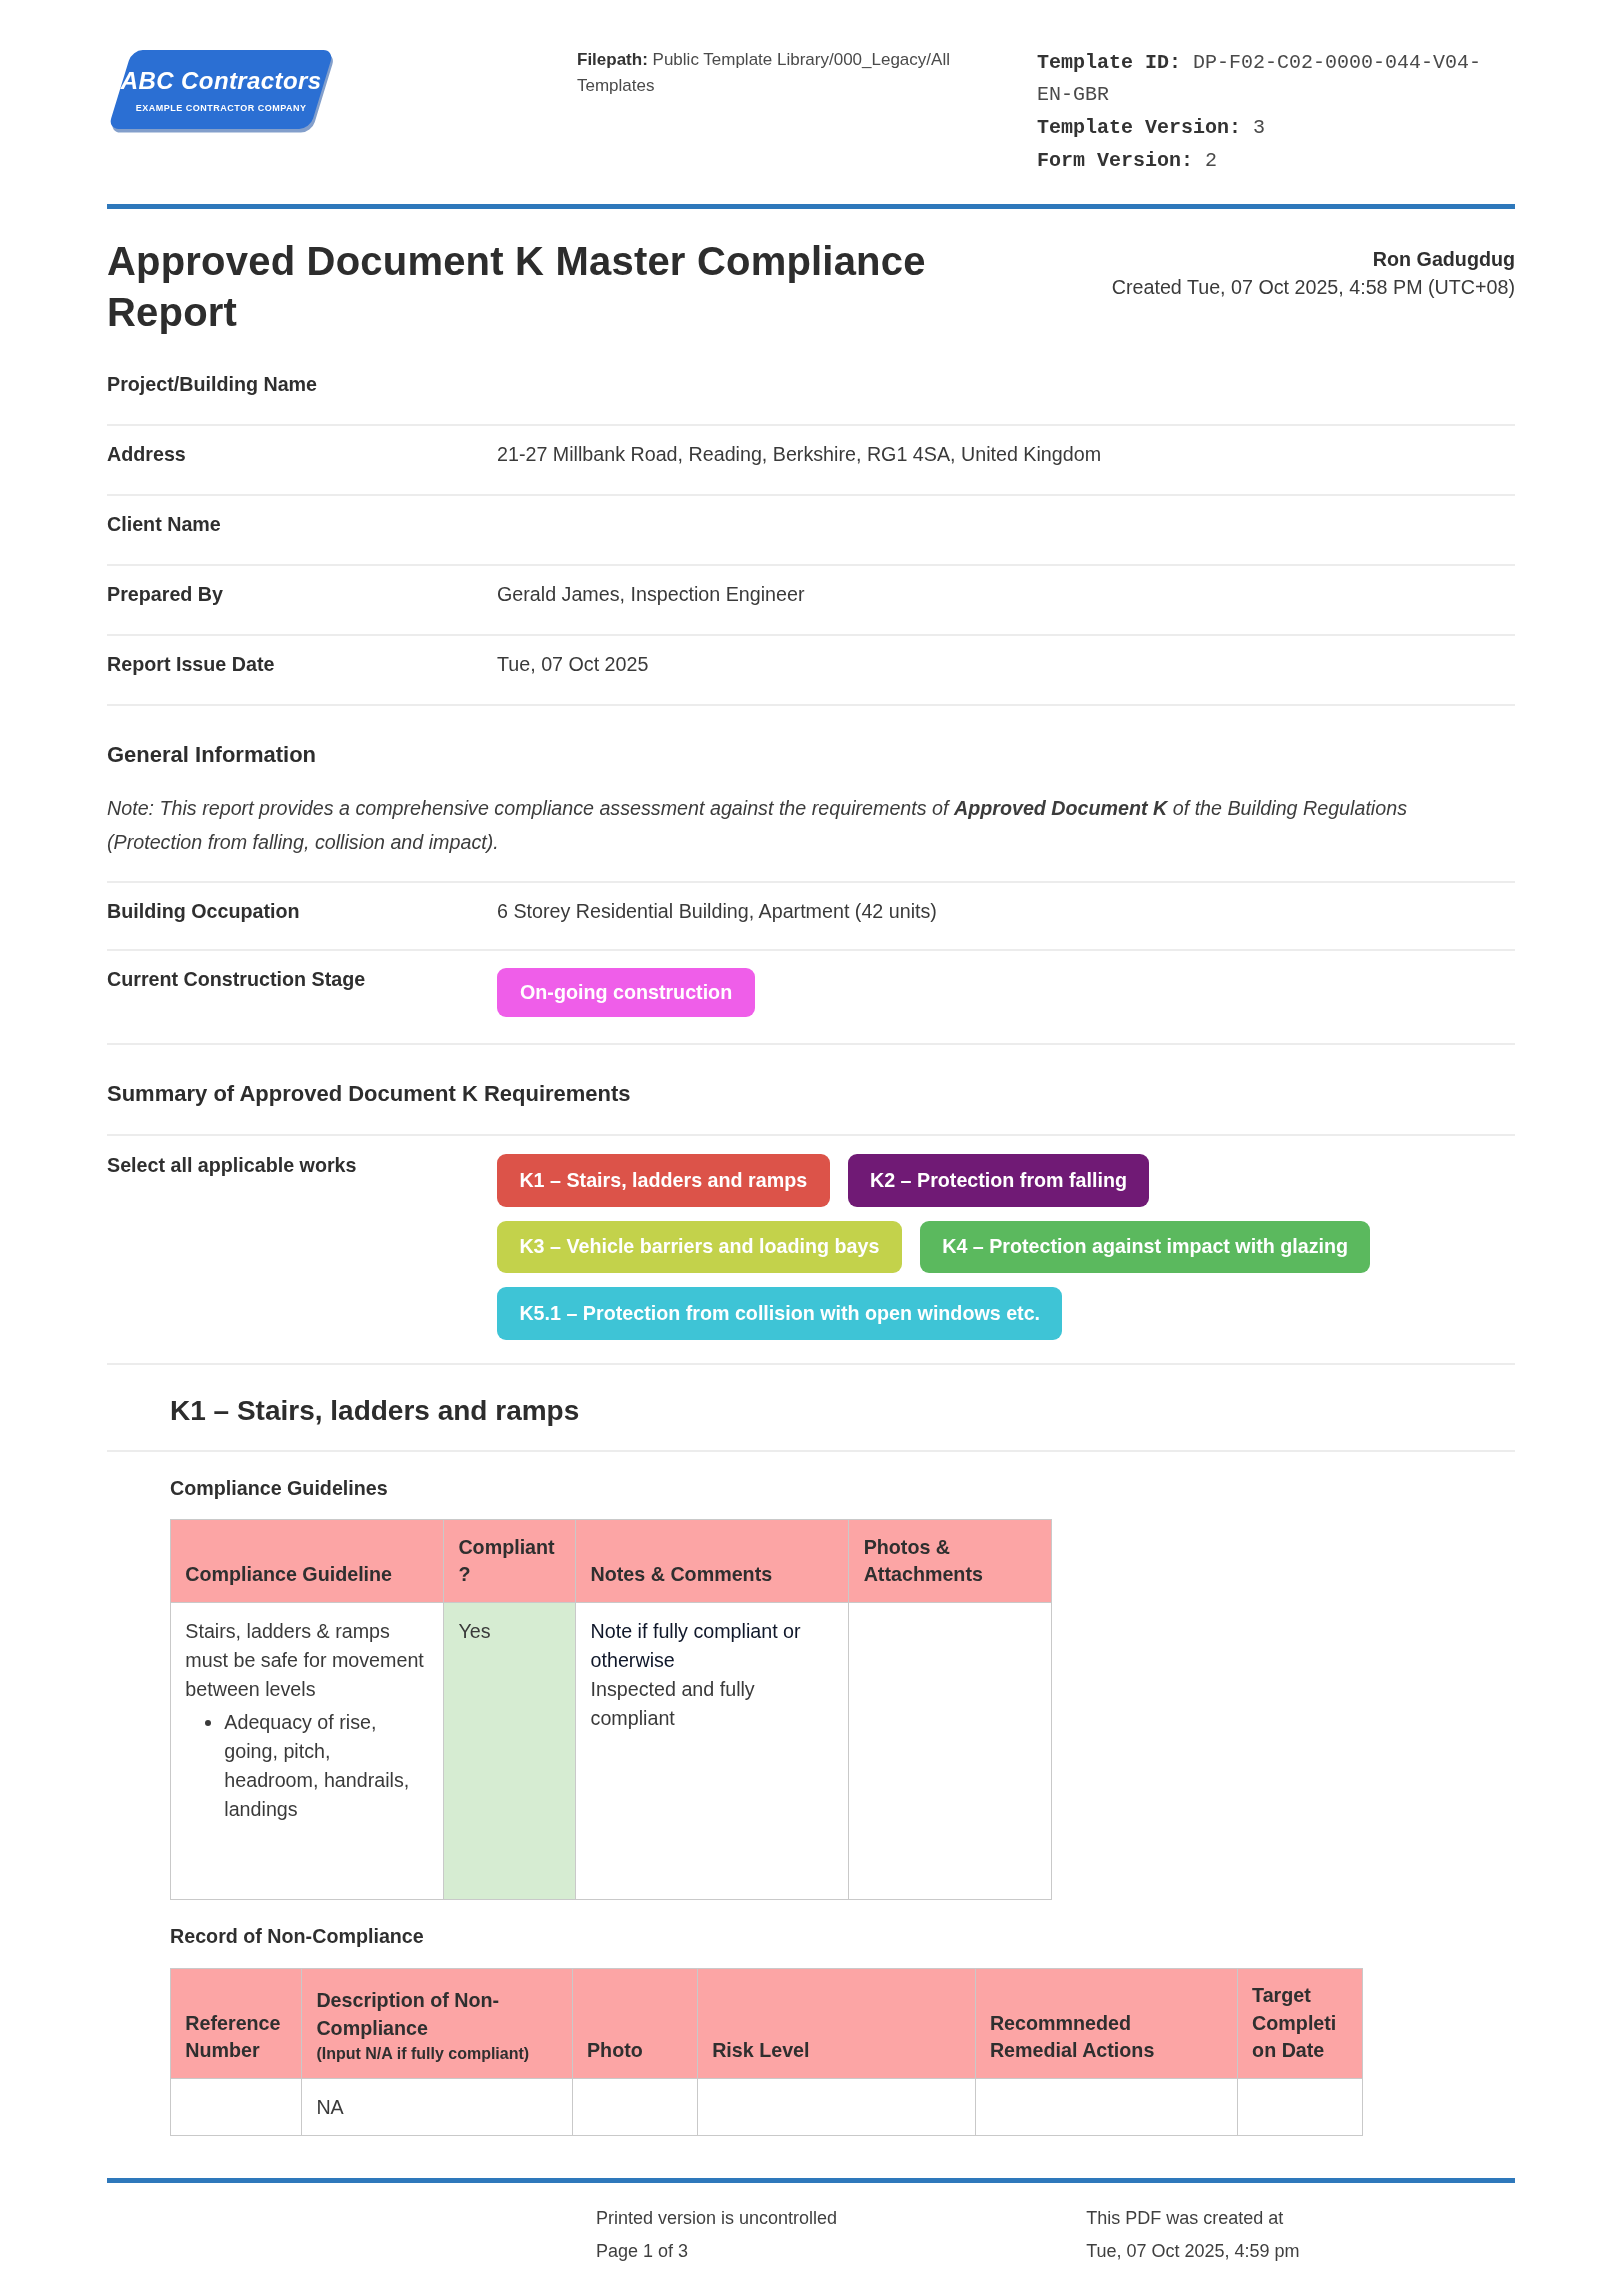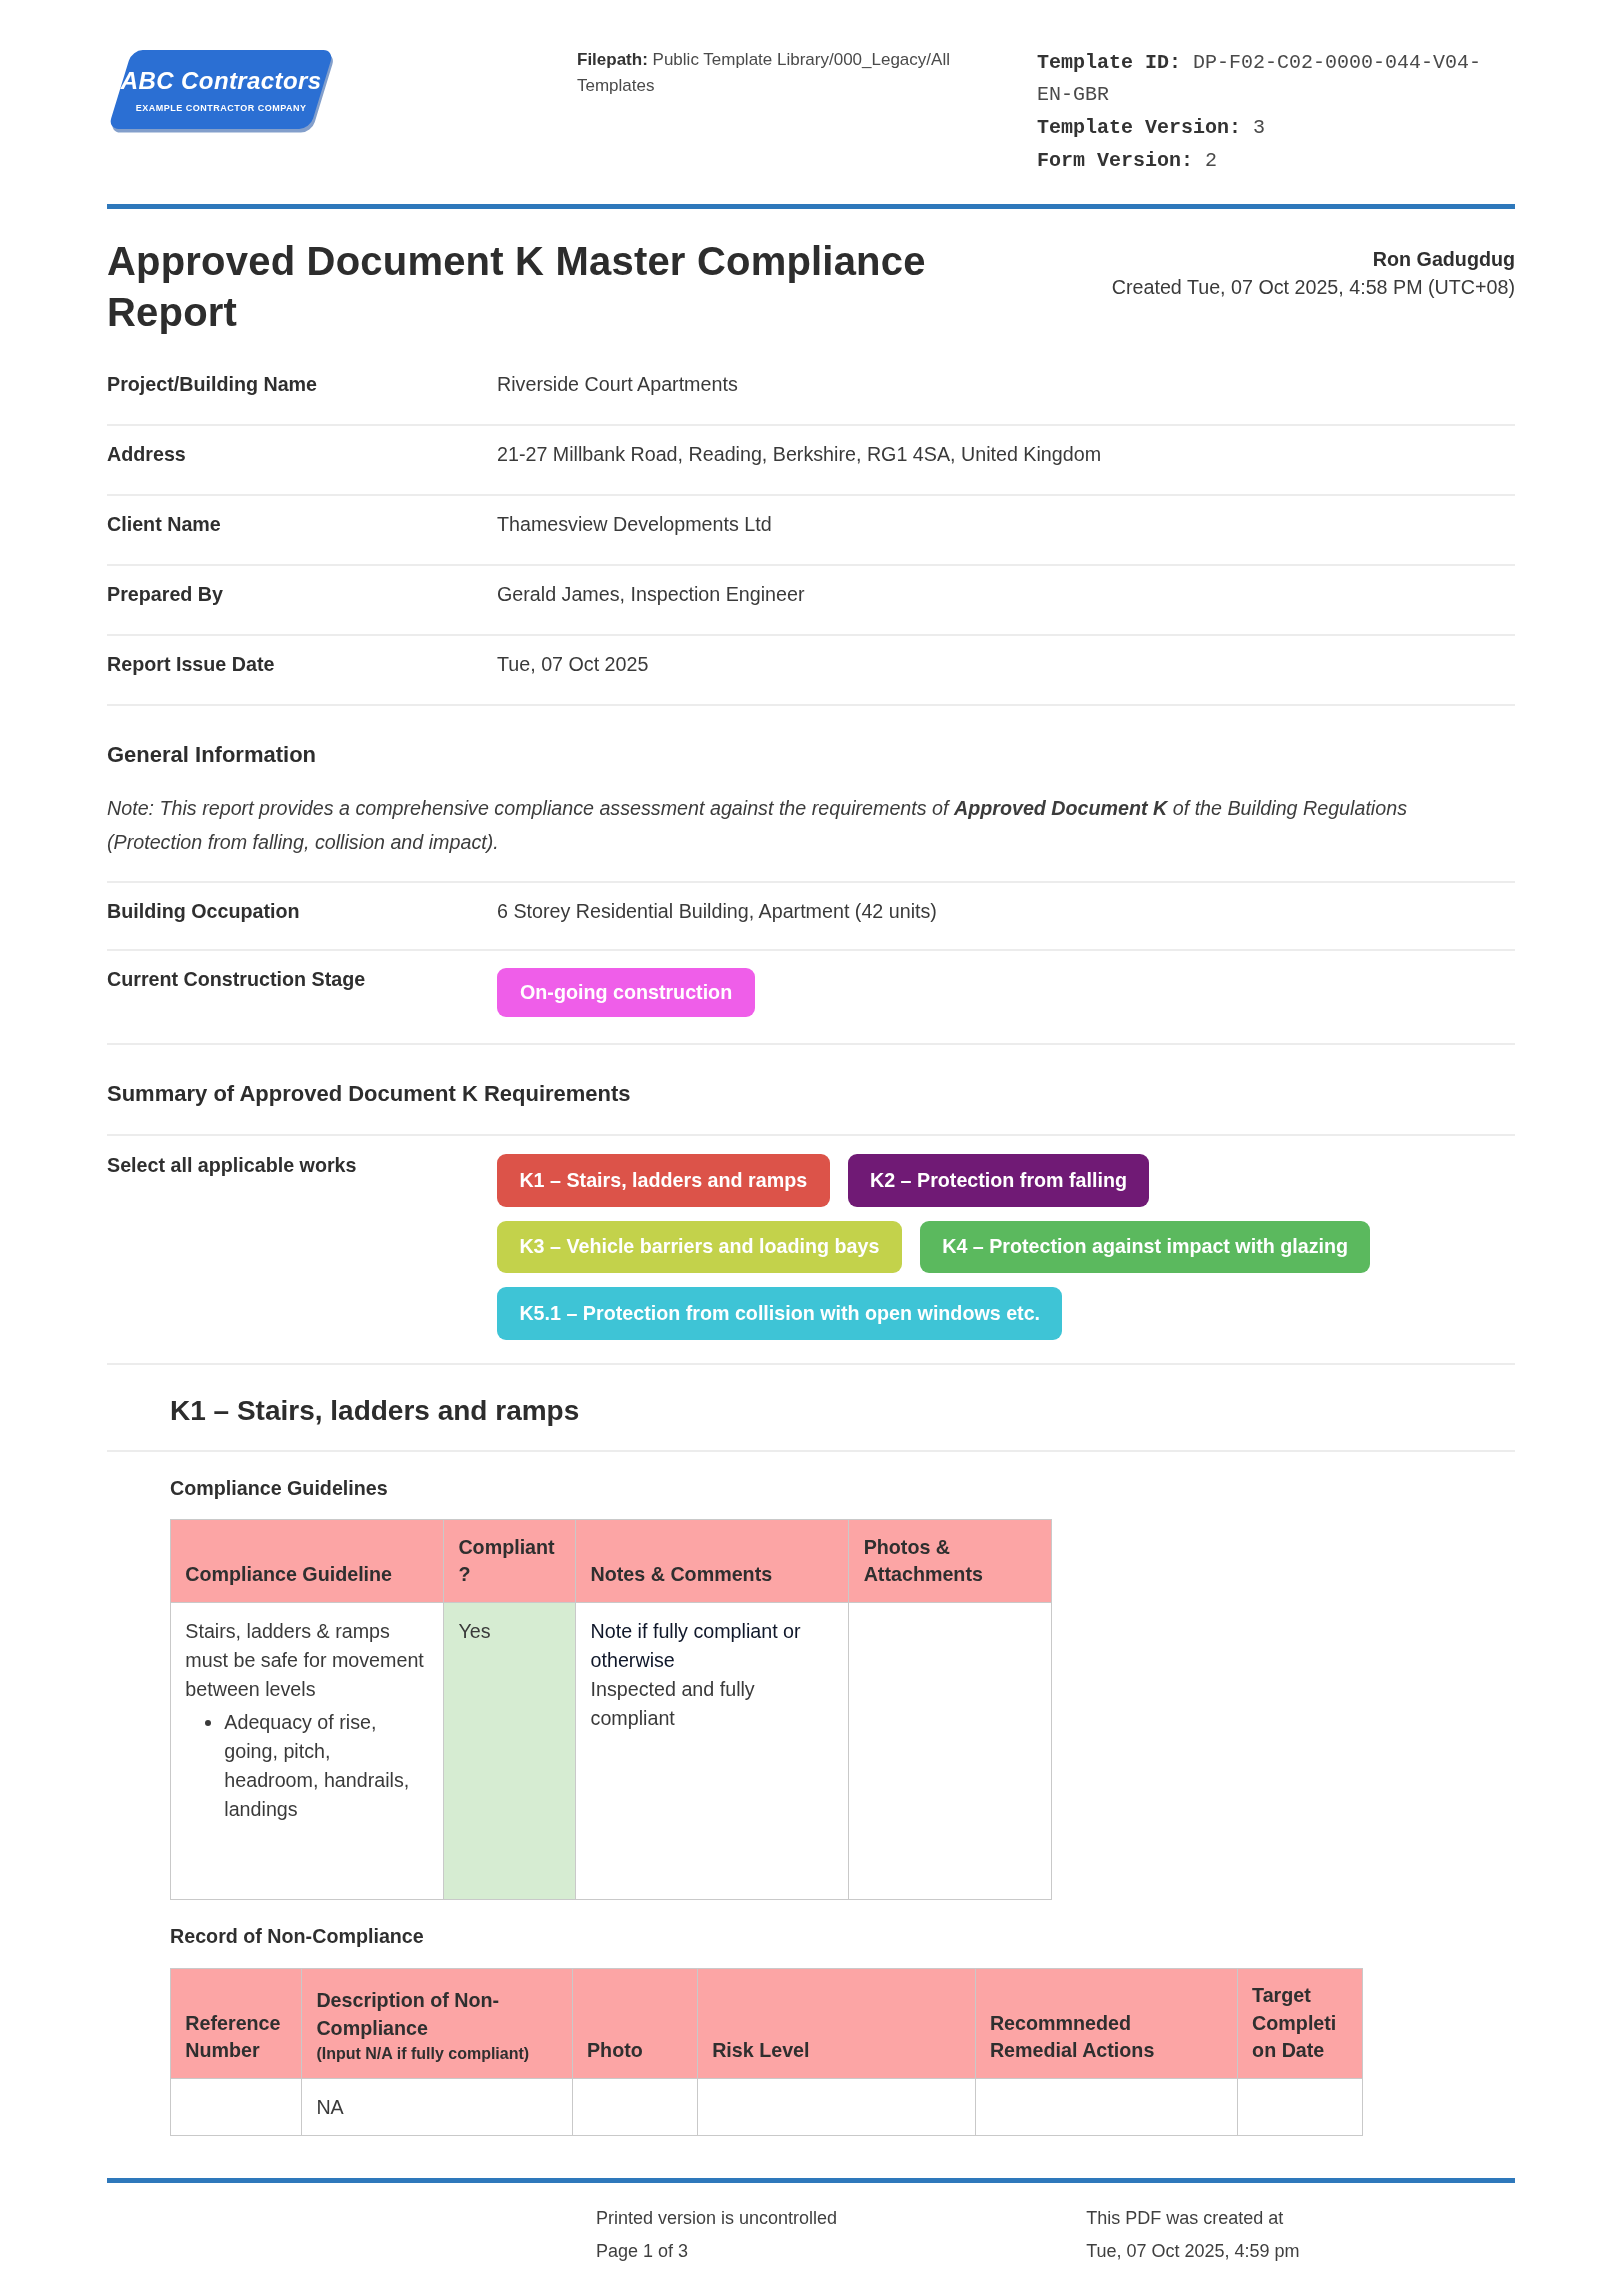--- a/index.html
+++ b/index.html
@@ -147,29 +147,27 @@
     <div class="doc-title">Approved Document K Master Compliance Report</div>
     <div class="created-block">
       <div class="created-author">Ron Gadugdug</div>
       <div>Created Tue, 07 Oct 2025, 4:58 PM (UTC+08)</div>
     </div>
   </div>
 
   <div class="meta">
     <div class="meta-row">
       <div class="meta-label">Project/Building Name</div>
-      <div class="meta-value">Riverside Court Apartments</div>
     </div>
     <div class="meta-row">
       <div class="meta-label">Address</div>
       <div class="meta-value">21-27 Millbank Road, Reading, Berkshire, RG1 4SA, United Kingdom</div>
     </div>
     <div class="meta-row">
       <div class="meta-label">Client Name</div>
-      <div class="meta-value">Thamesview Developments Ltd</div>
     </div>
     <div class="meta-row">
       <div class="meta-label">Prepared By</div>
       <div class="meta-value">Gerald James, Inspection Engineer</div>
     </div>
     <div class="meta-row">
       <div class="meta-label">Report Issue Date</div>
       <div class="meta-value">Tue, 07 Oct 2025</div>
     </div>
   </div>

